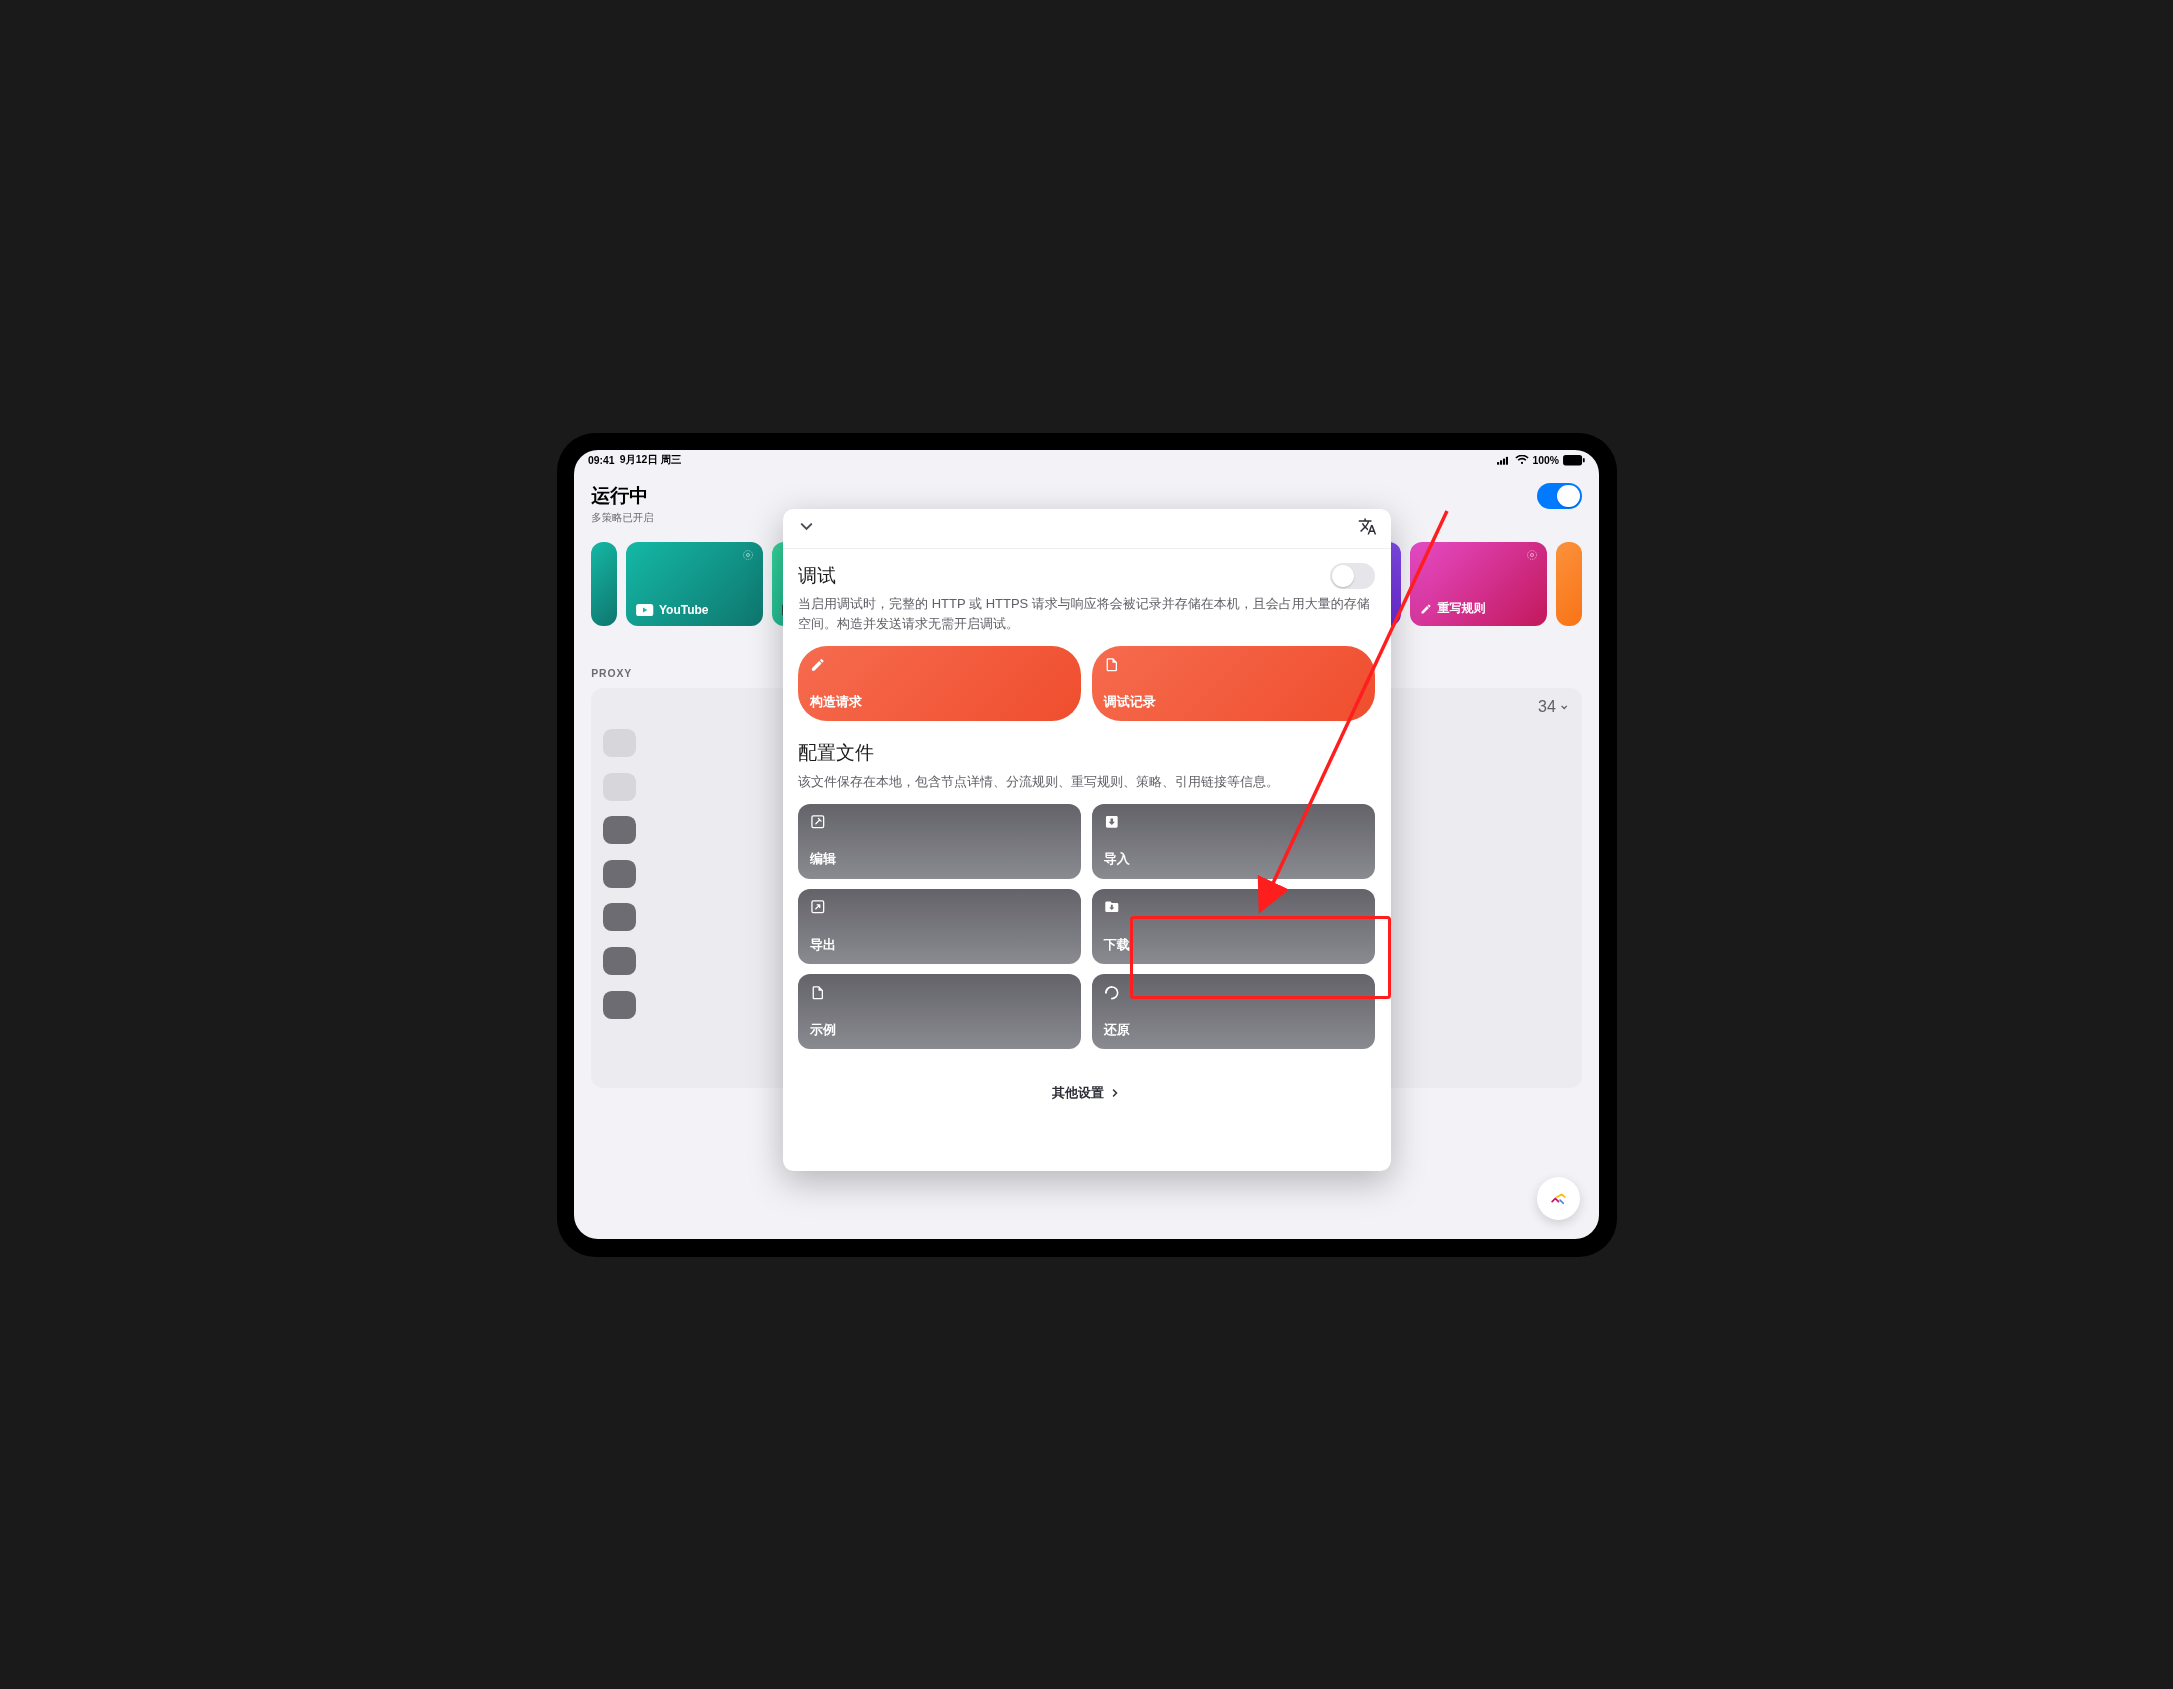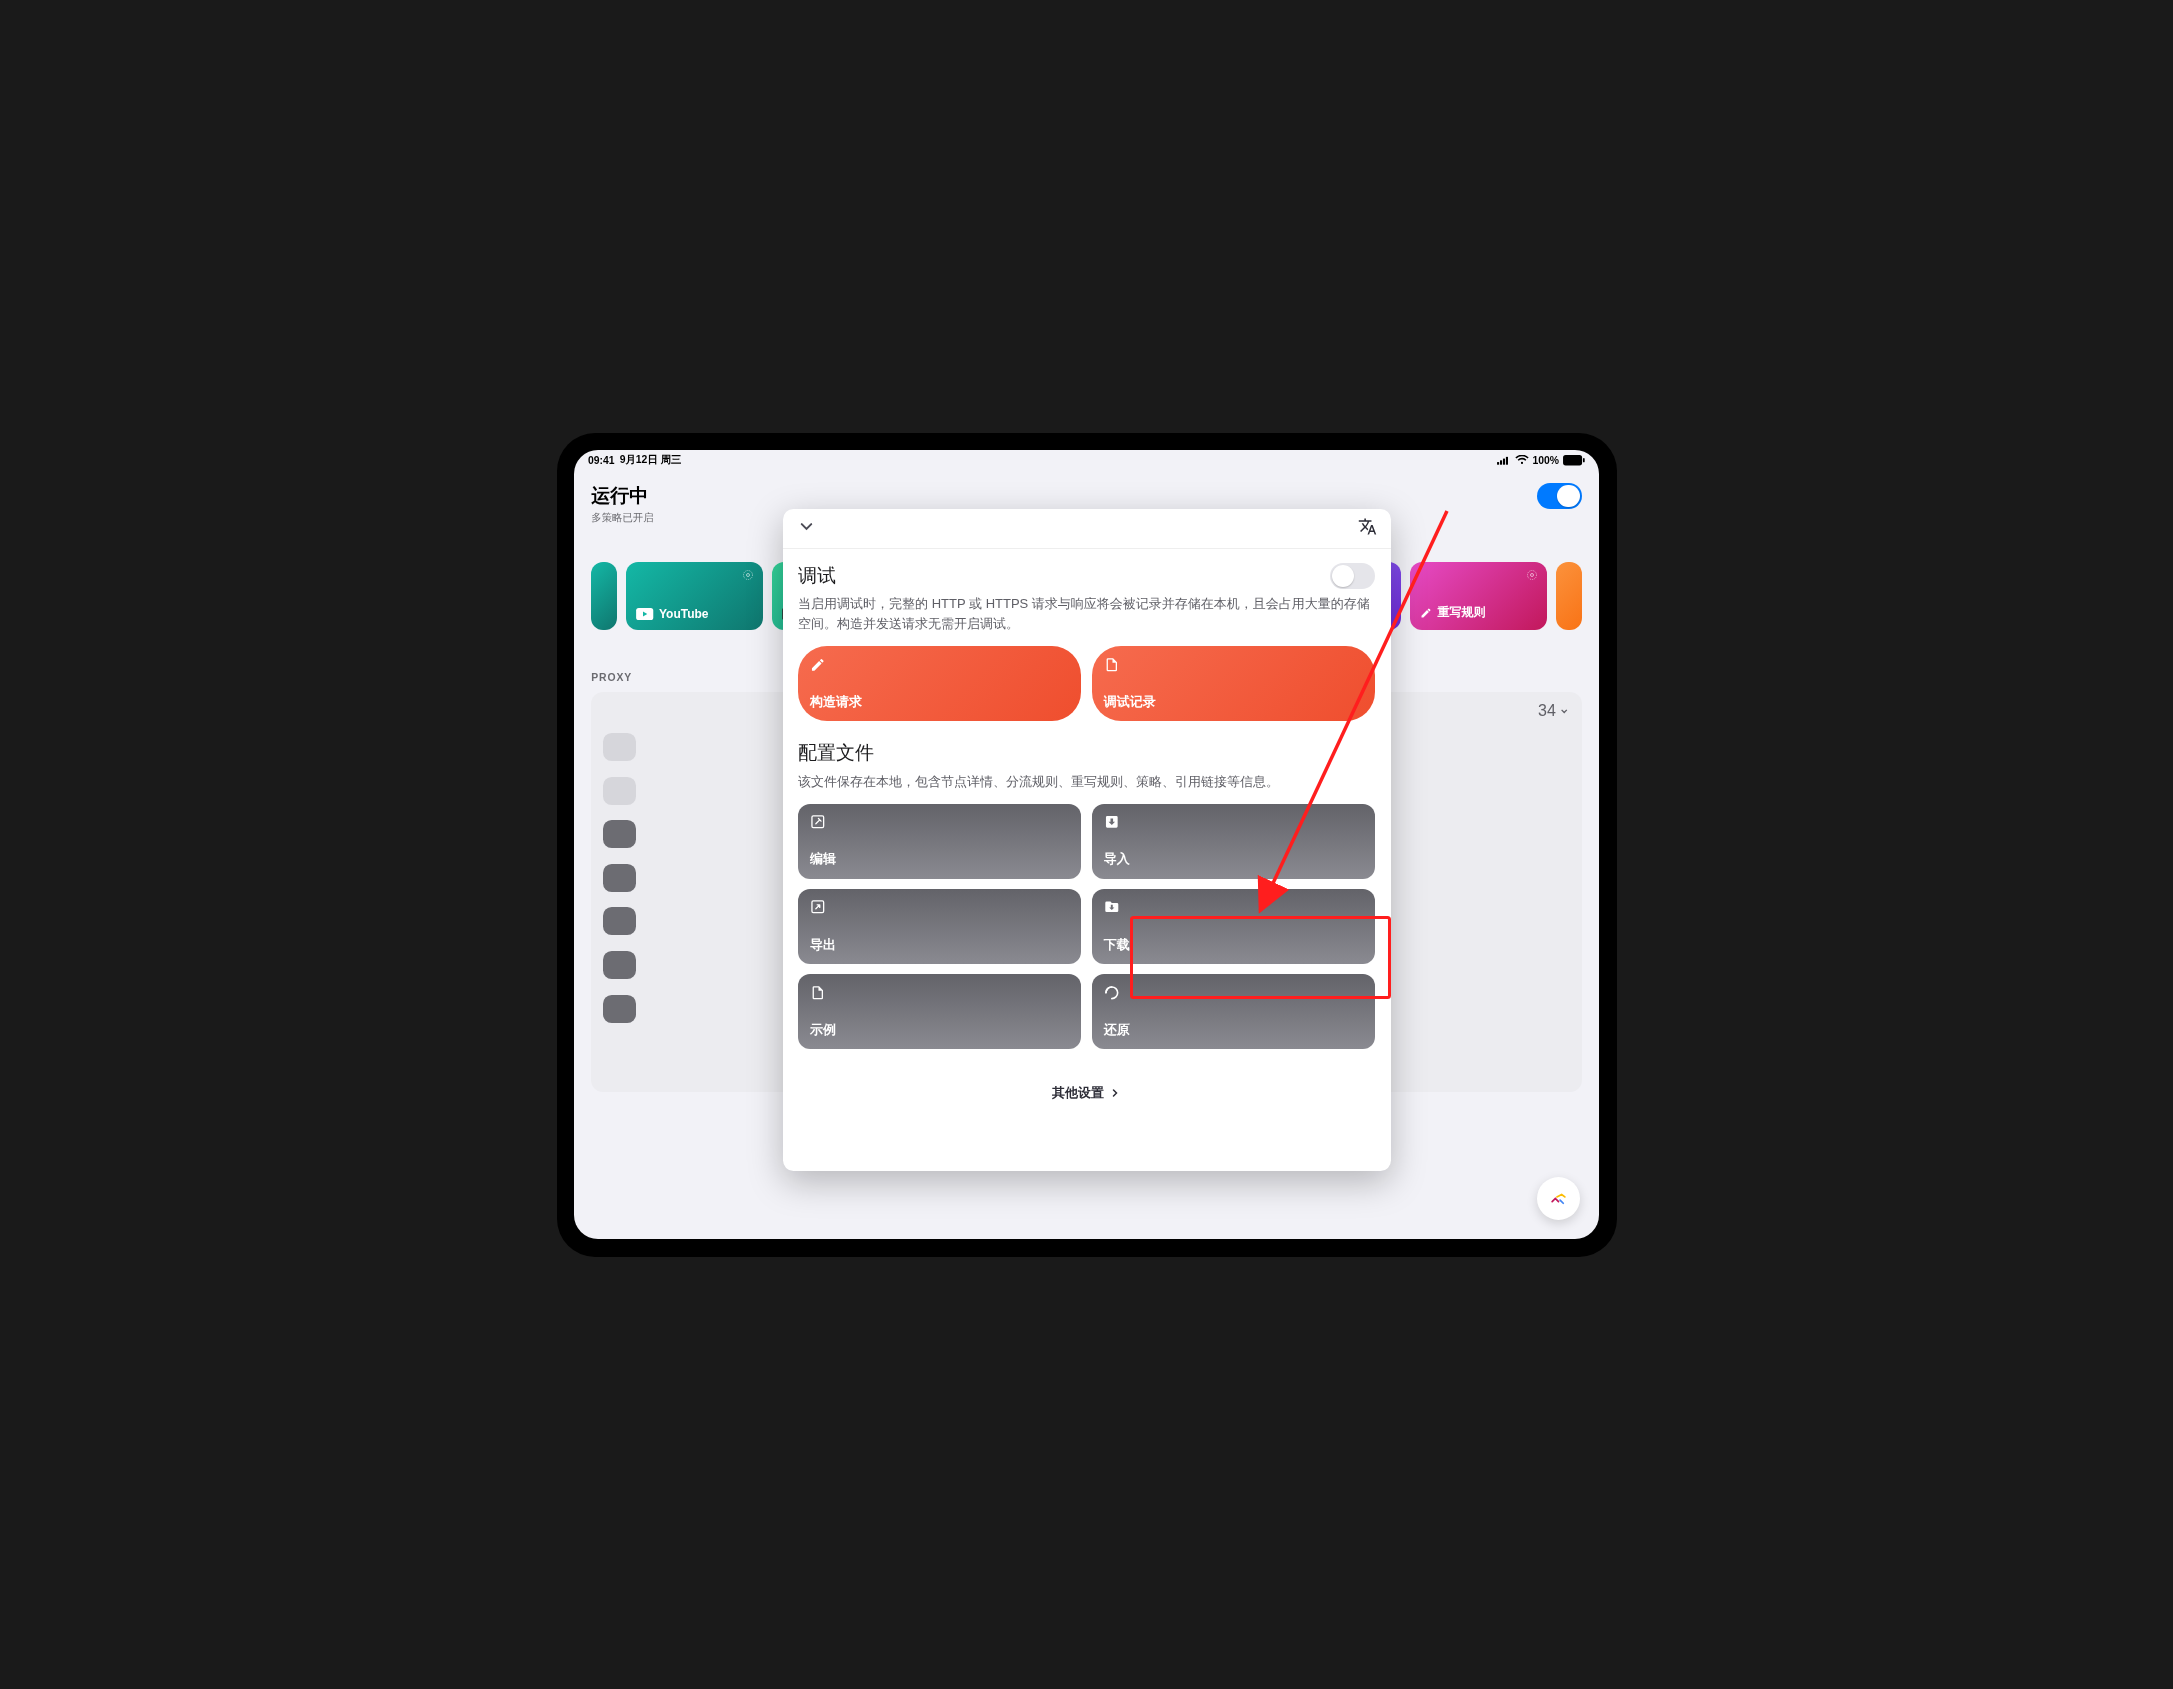--- a/index.html
+++ b/index.html
@@ -30,23 +30,23 @@
   .bg-header { display: flex; justify-content: space-between; align-items: flex-start; }
   .bg-title h1 { font-size: 19px; font-weight: 700; }
   .bg-title p { font-size: 10.4px; color: #6b6b70; margin-top: 1.7px; }
   .main-toggle {
     width: 45px; height: 26px; background: #007aff; border-radius: 13px; position: relative;
   }
   .main-toggle::after { content: ""; position: absolute; width: 22.6px; height: 22.6px; background: #fff; border-radius: 50%; top: 1.7px; right: 1.7px; box-shadow: 0 0.9px 1.7px rgba(0,0,0,.2); }
 
   .policy-row { display: flex; gap: 8.7px; margin-top: 17.4px; overflow: hidden; }
   .policy-card {
-    flex: 0 0 137px; height: 68px; border-radius: 12px; padding: 8.7px 10.4px;
+    flex: 0 0 137px; height: 84px; border-radius: 12px; padding: 8.7px 10.4px;
     display: flex; flex-direction: column; justify-content: flex-end;
-    color: #fff; font-size: 12px; font-weight: 600; position: relative; margin-top: 20px;
+    color: #fff; font-size: 12px; font-weight: 600; position: relative;
   }
   .policy-card .top-icons { position: absolute; top: 7px; right: 8.7px; opacity: .6; }
   .policy-card .label-row { display: flex; align-items: center; gap: 5.2px; }
   .pc-edge { flex: 0 0 26px; }
   .pc-teal { background: linear-gradient(135deg,#14b8a6,#0f766e); }
   .pc-green { background: linear-gradient(135deg,#34d399,#0d9488); }
   .pc-purple { background: linear-gradient(135deg,#8b5cf6,#6d28d9); }
   .pc-magenta { background: linear-gradient(135deg,#e64bc7,#c2185b); }
   .pc-orange { background: linear-gradient(135deg,#fb923c,#f97316); }
 

